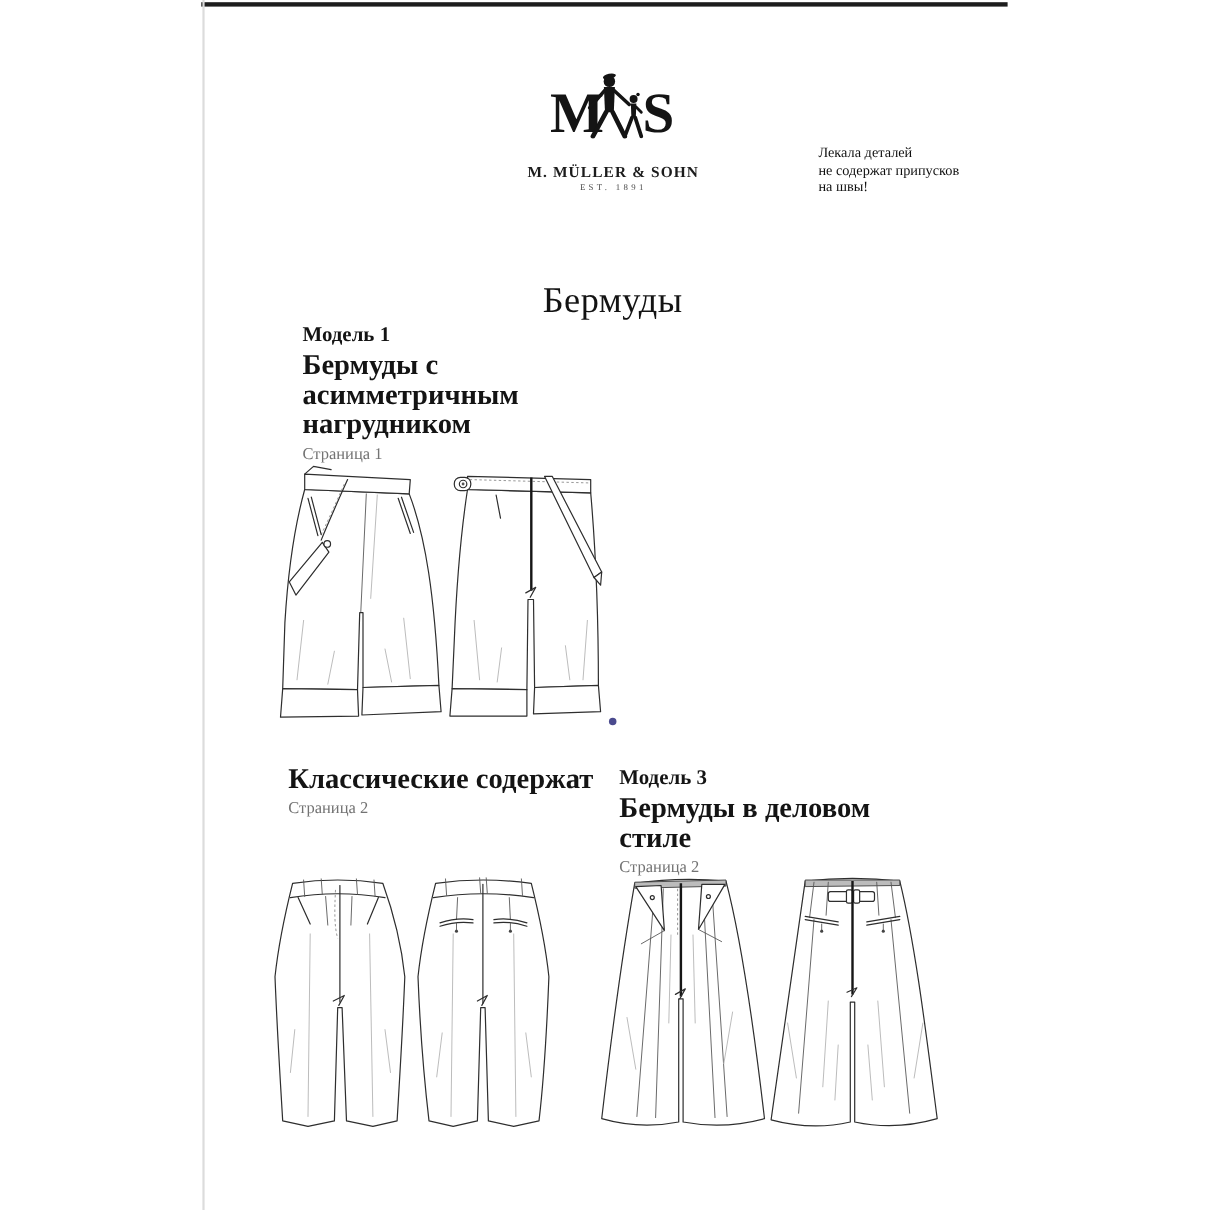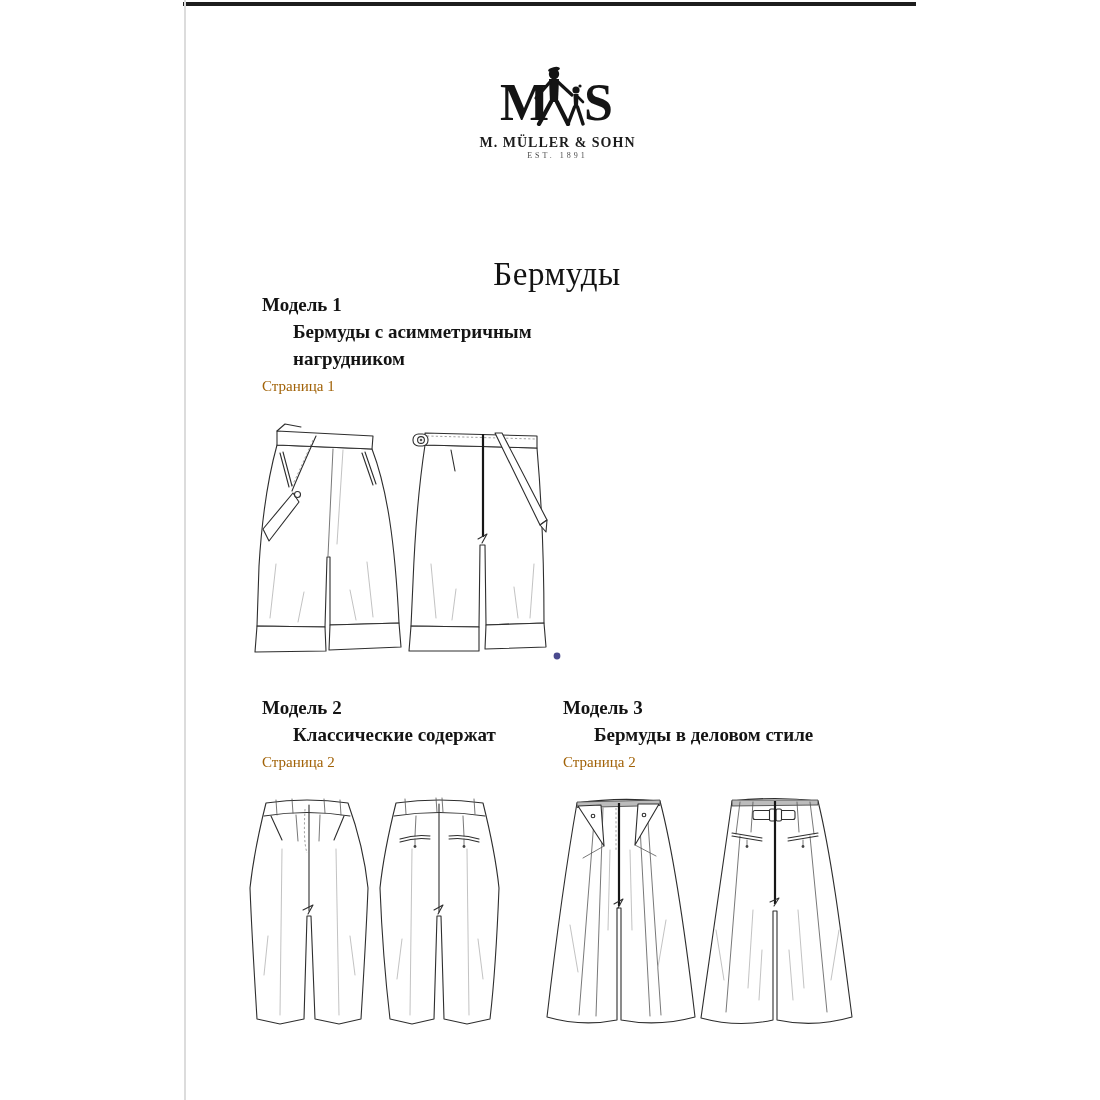--- a/index.html
+++ b/index.html
@@ -2,33 +2,33 @@
 <html><head>
 <meta charset="utf-8">
 <style>
   html,body{margin:0;padding:0;background:#fff;}
   .page{position:relative;width:1100px;height:1100px;background:#ffffff;overflow:hidden;
         font-family:"Liberation Serif","DejaVu Serif",serif;color:#141414;}
   .top-rule{position:absolute;left:183px;top:2px;width:733px;height:4px;background:#1d1d1d;}
   .edge-line{position:absolute;left:184px;top:0;width:2px;height:1100px;background:#dcdcdc;}
 
   .brand{position:absolute;left:420px;top:64px;width:275px;text-align:center;}
-  .brand-name{font-size:14px;font-weight:bold;letter-spacing:1px;color:#1c1c1c;margin-top:5px;}
+  .brand-name{font-size:14px;font-weight:bold;letter-spacing:1px;color:#1c1c1c;margin-top:19px;}
   .brand-est{font-size:8px;letter-spacing:3px;color:#4a4a4a;margin-top:0;}
 
   .notice{position:absolute;left:744px;top:131px;width:200px;font-size:13px;line-height:15.5px;color:#101010;}
 
   .title{position:absolute;left:380px;top:234px;width:354px;text-align:center;
          font-size:33px;font-weight:normal;letter-spacing:0.5px;color:#131313;}
 
   .model-block{position:absolute;}
   .model-name{font-size:19px;font-weight:bold;line-height:27px;}
-  .model-desc{font-size:19px;font-weight:bold;line-height:27px;max-width:285px;margin-left:31px;}
-  .model-page{font-size:15px;color:#a16207;margin-top:6px;}
-  #model1-block{left:262px;top:291px;}
+  .model-desc{font-size:26px;font-weight:bold;line-height:27px;max-width:285px;}
+  .model-page{font-size:15px;color:#737373;margin-top:6px;}
+  #model1-block{left:275px;top:291px;}
   #model2-block{left:262px;top:694px;}
   #model3-block{left:563px;top:694px;}
 
   .drawing{position:absolute;}
   #m1-drawing{left:246px;top:414px;}
   #m2-drawing{left:240px;top:791px;}
   #m3-drawing{left:540px;top:790px;}
 
   
   .ln{fill:none;stroke:#2e2e2e;stroke-width:1.1;stroke-linecap:round;stroke-linejoin:round;}
@@ -63,20 +63,25 @@
         <polygon points="85.5,30 90.5,30 90,43 86,43"></polygon>
         <path d="M90,33 L95,38" stroke="#141414" stroke-width="2.6" stroke-linecap="round"></path>
         <path d="M86.5,43 L80,60" stroke="#141414" stroke-width="3.4" stroke-linecap="round"></path>
         <path d="M89.5,43 L95,60" stroke="#141414" stroke-width="3.4" stroke-linecap="round"></path>
       </g>
     </svg>
     <div class="brand-name">M. MÜLLER &amp; SOHN</div>
     <div class="brand-est">EST. 1891</div>
   </header>
 
+  <div class="notice">
+    <div>Лекала деталей</div>
+    <div>не содержат припусков</div>
+    <div>на швы!</div>
+  </div>
 
   <h1 class="title">Бермуды</h1>
 
   <section class="model-block" id="model1-block">
     <div class="model-name">Модель 1</div>
     <div class="model-desc">Бермуды с асимметричным нагрудником</div>
     <div class="model-page">Страница 1</div>
   </section>
 
   <svg class="drawing" id="m1-drawing" width="322" height="252" viewBox="0 0 322 252">
@@ -117,21 +122,20 @@
       <path class="fw" d="M294,111 L301,106 L300,118 Z"></path>
       <path class="cr" d="M185,150 L190,204"></path>
         <path class="cr" d="M288,150 L284,204"></path>
       <path class="cr" d="M210,175 L206,206"></path>
         <path class="cr" d="M268,173 L272,204"></path>
     </g>
     <circle cx="311" cy="242" r="3.4" fill="#4a4a8e"></circle>
   </svg>
 
   <section class="model-block" id="model2-block">
-    <div class="model-name">Модель 2</div>
     <div class="model-desc">Классические содержат</div>
     <div class="model-page">Страница 2</div>
   </section>
 
   <svg class="drawing" id="m2-drawing" width="298" height="258" viewBox="0 0 298 258">
     <g>
       <path class="fw" d="M26,12 C17,48 12,78 10,97 C12,148 15,194 17,228 L40,233 L64,228 L67,125 L71,125 L75,228 L99,233 L121,228 C123,194 126,148 128,97 C126,78 121,48 108,12 Q67,6 26,12 Z"></path>
       <path class="ln" d="M24,25 Q67,18 110,25"></path>
       <path class="th" d="M36,9 L37,24"></path>
         <path class="th" d="M52,8 L53,22"></path>

